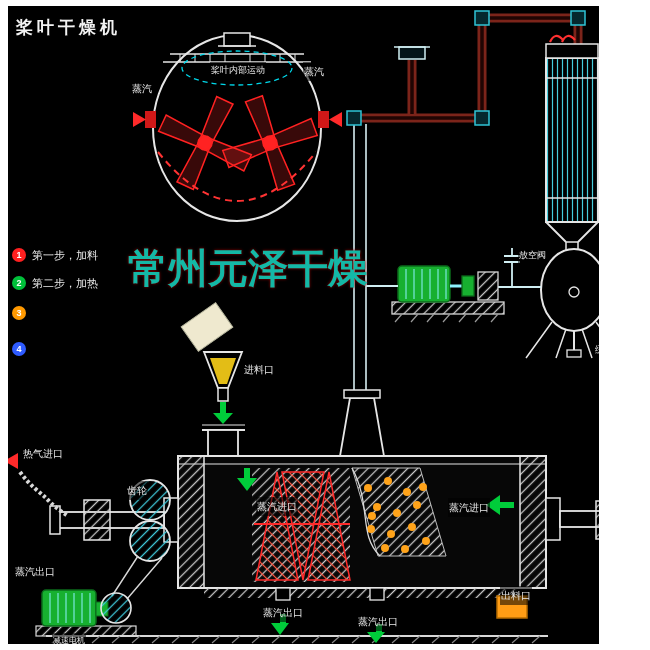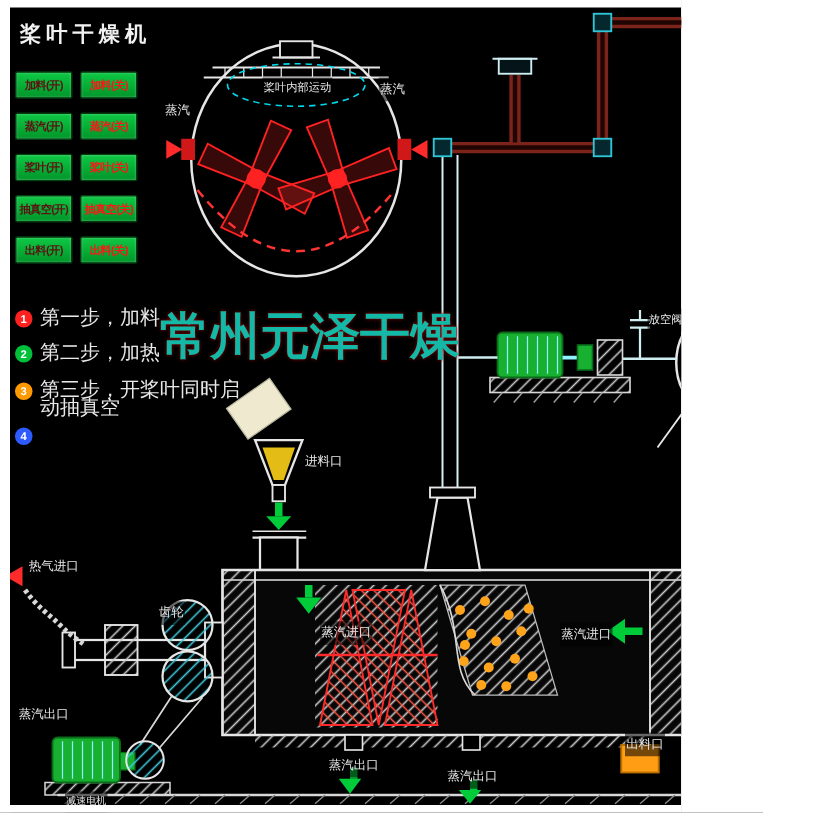--- a/index.html
+++ b/index.html
@@ -1,16 +1,16 @@
 <!DOCTYPE html>
 <html><head>
 <meta charset="utf-8">
 <style>
   html,body{margin:0;padding:0;background:#ffffff;}
-  .stage{position:relative;width:545px;height:650px;background:#ffffff;overflow:hidden;
+  .stage{position:relative;width:599px;height:650px;background:#ffffff;overflow:hidden;
          font-family:"Liberation Sans","DejaVu Sans",sans-serif;}
   .screen{position:absolute;inset:0;background:#000;}
   .frame{position:absolute;background:#fff;z-index:60;}
   .f-top{left:0;top:0;width:650px;height:6px;}
   .f-bottom{left:0;top:644px;width:650px;height:6px;}
   .f-left{left:0;top:0;width:8px;height:650px;}
   .f-right{left:642px;top:0;width:8px;height:650px;}
 
   .title{position:absolute;left:16px;top:16px;color:#f2f2f2;font-size:17px;font-weight:bold;
          letter-spacing:4px;z-index:15;}
@@ -25,21 +25,21 @@
            border:1px solid #033d10;border-radius:2px;
            font-size:9px;font-weight:bold;letter-spacing:-0.5px;white-space:nowrap;
            overflow:hidden;cursor:pointer;box-shadow:inset 0 0 2px rgba(255,255,255,.45);}
   .hmi-btn.on{color:#5c1212;}
   .hmi-btn.off{color:#ff1515;}
 
   .step{position:absolute;left:12px;display:flex;gap:6px;z-index:15;}
   .dot{width:14px;height:14px;border-radius:50%;color:#fff;font-size:9px;font-weight:bold;
        display:flex;align-items:center;justify-content:center;flex:0 0 14px;}
   .d1{background:#ff2020;} .d2{background:#00c03a;} .d3{background:#ff9900;} .d4{background:#2e5bff;}
-  .stext{font-size:16px;color:#e8e8e8;line-height:14px;white-space:nowrap;}
+  .stext{font-size:11px;color:#e8e8e8;line-height:14px;white-space:nowrap;}
 
   .lbl{position:absolute;color:#e8e8e8;font-size:10px;line-height:1.1;white-space:nowrap;
        z-index:10;background:rgba(0,0,0,.55);padding:4px 1px;}
   .lbl.small{font-size:9px;}
   .lbl.tiny{font-size:8px;}
   svg.schem{position:absolute;left:0;top:0;z-index:5;}
 </style>
 </head>
 <body>
 
@@ -252,47 +252,31 @@
         <rect x="280" y="614" width="6" height="9"></rect>
         <polygon points="271,623 289,623 280,635"></polygon>
         <rect x="376" y="624" width="6" height="8"></rect>
         <polygon points="367,632 385,632 376,643"></polygon>
       </g>
     </svg>
 
     <div class="title">桨叶干燥机</div>
     <div class="brand">常州元泽干燥</div>
 
-    <div class="btn-grid">
-      <div class="hmi-btn on">加料(开)</div>
-      <div class="hmi-btn off">加料(关)</div>
-      <div class="hmi-btn on">蒸汽(开)</div>
-      <div class="hmi-btn off">蒸汽(关)</div>
-      <div class="hmi-btn on">桨叶(开)</div>
-      <div class="hmi-btn off">桨叶(关)</div>
-      <div class="hmi-btn on">抽真空(开)</div>
-      <div class="hmi-btn off">抽真空(关)</div>
-      <div class="hmi-btn on">出料(开)</div>
-      <div class="hmi-btn off">出料(关)</div>
-    </div>
 
     <div class="step" style="top:248px">
       <span class="dot d1">1</span>
       <span class="stext"><span>第一步，加料</span></span>
     </div>
     <div class="step" style="top:276px">
       <span class="dot d2">2</span>
       <span class="stext"><span>第二步，加热</span></span>
     </div>
     <div class="step" style="top:306px">
       <span class="dot d3">3</span>
-      <span class="stext">
-        <span style="display:block">第三步，开桨叶同时启</span>
-        <span style="display:block">动抽真空</span>
-      </span>
     </div>
     <div class="step" style="top:342px">
       <span class="dot d4">4</span>
     </div>
 
     <div class="lbl small" style="left:210px;top:62px">桨叶内部运动</div>
     <div class="lbl" style="left:131px;top:79px">蒸汽</div>
     <div class="lbl" style="left:303px;top:62px">蒸汽</div>
     <div class="lbl" style="left:22px;top:444px">热气进口</div>
     <div class="lbl" style="left:14px;top:562px">蒸汽出口</div>

